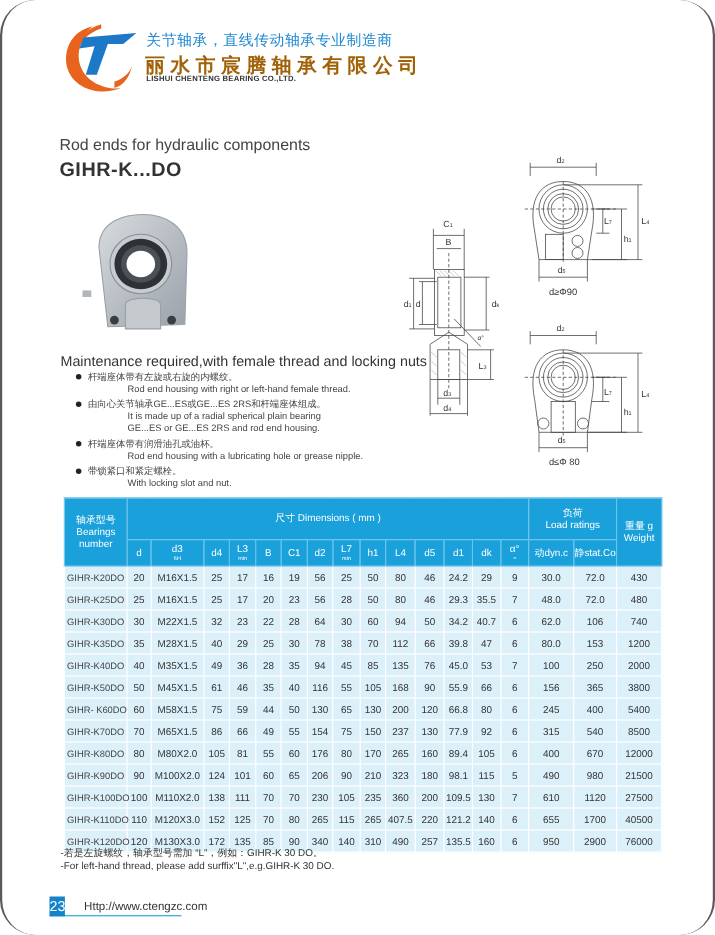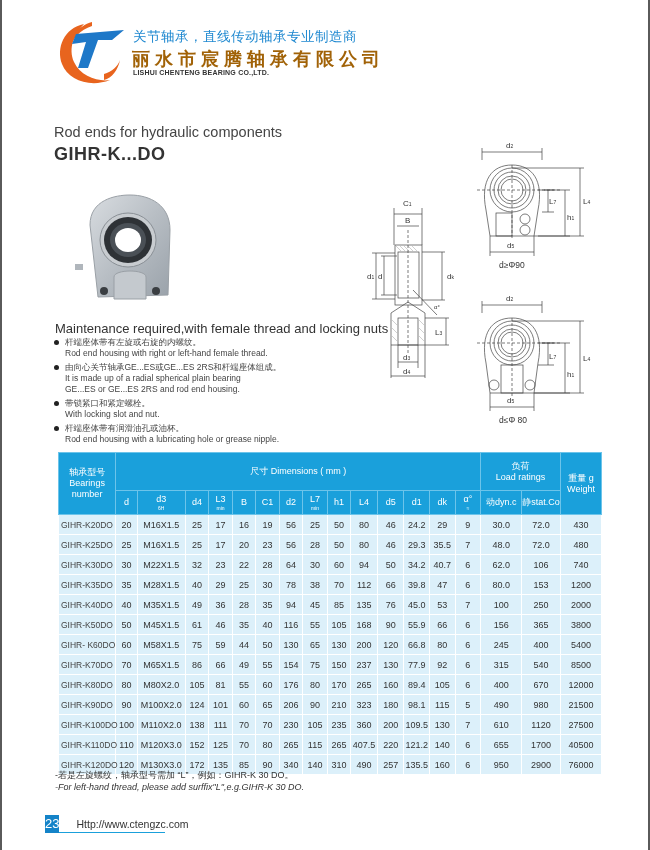--- a/index.html
+++ b/index.html
@@ -1,50 +1,50 @@
 <!DOCTYPE html>
 <html><head>
 <meta charset="utf-8">
 <style>
   * { box-sizing: border-box; margin: 0; padding: 0; }
   html, body { width: 650px; height: 850px; background: #ffffff; overflow: hidden; }
   body { font-family: "Liberation Sans", "DejaVu Sans", sans-serif; color: #333; position: relative; }
-  .page { position: absolute; left: 0; top: 0; width: 650px; height: 850px; border-left: 2px solid #5a5a5a; border-right: 2px solid #5a5a5a; }
+  .page { position: absolute; left: 0; top: 0; width: 650px; height: 850px; border-left: 2px solid #5a5a5a; border-right: 2px solid #5a5a5a; border-radius: 32px; }
 
   
   .logo { position: absolute; left: 52px; top: 20px; width: 72px; height: 68px; }
   .tagline { position: absolute; left: 131px; top: 28px; font-size: 13.5px; color: #1e88d0; letter-spacing: 0.5px; }
   .company-cn { position: absolute; left: 130px; top: 47px; font-size: 18px; font-weight: bold; color: #a16207; letter-spacing: 5px; }
   .company-en { position: absolute; left: 131px; top: 69px; font-size: 7px; font-weight: bold; color: #333; letter-spacing: 0.2px; }
 
   .title-cn { position: absolute; left: 52px; top: 104px; font-size: 16px; color: #333; letter-spacing: 1px; }
   .title-en { position: absolute; left: 52px; top: 124px; font-size: 14.5px; color: #444; }
   .model { position: absolute; left: 52px; top: 144px; font-size: 18px; font-weight: bold; color: #333; letter-spacing: 0.5px; }
 
   .photo { position: absolute; left: 68px; top: 185px; width: 120px; height: 118px; }
 
   .drawing-side { position: absolute; left: 365px; top: 190px; width: 100px; height: 190px; }
   .drawing-top { position: absolute; left: 470px; top: 140px; width: 130px; height: 150px; }
   .drawing-bottom { position: absolute; left: 470px; top: 293px; width: 130px; height: 150px; }
 
   .features-title { position: absolute; left: 53px; top: 321px; font-size: 13px; color: #333; }
-  .features { position: absolute; left: 51px; top: 337px; list-style: none; font-size: 8.5px; color: #444; line-height: 11px; }
+  .features { position: absolute; left: 66px; top: 337px; list-style: none; font-size: 8.5px; color: #444; line-height: 11px; }
   .features li { position: relative; padding-left: 12px; margin-bottom: 3px; }
   .features li .bullet { position: absolute; left: 1px; top: 3px; width: 5px; height: 5px; border-radius: 50%; background: #222; }
-  .features li .en { display: block; white-space: pre-line; }
+  .features li .en { display: block; white-space: pre-line; margin-left: 36px; }
 
   
   .spec-table { position: absolute; left: 56px; top: 452px; width: 544px; border-collapse: collapse; table-layout: fixed; font-size: 9px; }
   .spec-table th { background: #1aa0db; color: #fff; font-weight: normal; text-align: center; border: 1px solid #6cc4ea; padding: 0; line-height: 11px; }
   .spec-table th small { display: block; font-size: 5px; line-height: 6px; }
   .spec-table td { background: #dcf0fa; color: #333; text-align: center; border: 1px solid #ffffff; height: 20px; padding: 0; white-space: nowrap; }
   .spec-table td.model-cell { text-align: left; padding-left: 2px; font-size: 8.5px; color: #444; }
 
   .note-cn { position: absolute; left: 53px; top: 769px; font-size: 9px; color: #333; }
-  .note-en { position: absolute; left: 53px; top: 782px; font-size: 9px; color: #333; font-style: italic; }
+  .note-en { position: absolute; left: 53px; top: 782px; font-size: 9px; color: #333; }
 
   .footer { position: absolute; left: 43px; top: 815px; height: 18px; display: flex; align-items: center; border-bottom: 1px solid #1aa0db; width: 120px; }
   .page-num { background: #1483c8; color: #fff; font-size: 13px; width: 20px; height: 18px; text-align: center; line-height: 18px; }
   .url { font-size: 10.5px; color: #333; margin-left: 17px; }
 </style>
 </head>
 <body>
 
 <div class="page">
 
@@ -206,27 +206,27 @@
       <span class="en">Rod end housing with right or left-hand female thread.</span>
     </li>
     <li>
       <span class="bullet"></span>
       <span>由向心关节轴承GE...ES或GE...ES 2RS和杆端座体组成。</span>
       <span class="en">It is made up of a radial spherical plain bearing
 GE...ES or GE...ES 2RS and rod end housing.</span>
     </li>
     <li>
       <span class="bullet"></span>
-      <span>带锁紧口和紧定螺栓。</span>
-      <span class="en">With locking slot and nut.</span>
+      <span>杆端座体带有润滑油孔或油杯。</span>
+      <span class="en">Rod end housing with a lubricating hole or grease nipple.</span>
     </li>
     <li>
       <span class="bullet"></span>
-      <span>杆端座体带有润滑油孔或油杯。</span>
-      <span class="en">Rod end housing with a lubricating hole or grease nipple.</span>
+      <span>带锁紧口和紧定螺栓。</span>
+      <span class="en">With locking slot and nut.</span>
     </li>
   </ul>
 
   <table class="spec-table">
     <colgroup>
       <col style="width:56px">
         <col style="width:21px">
         <col style="width:47px">
         <col style="width:23px">
         <col style="width:23px">

